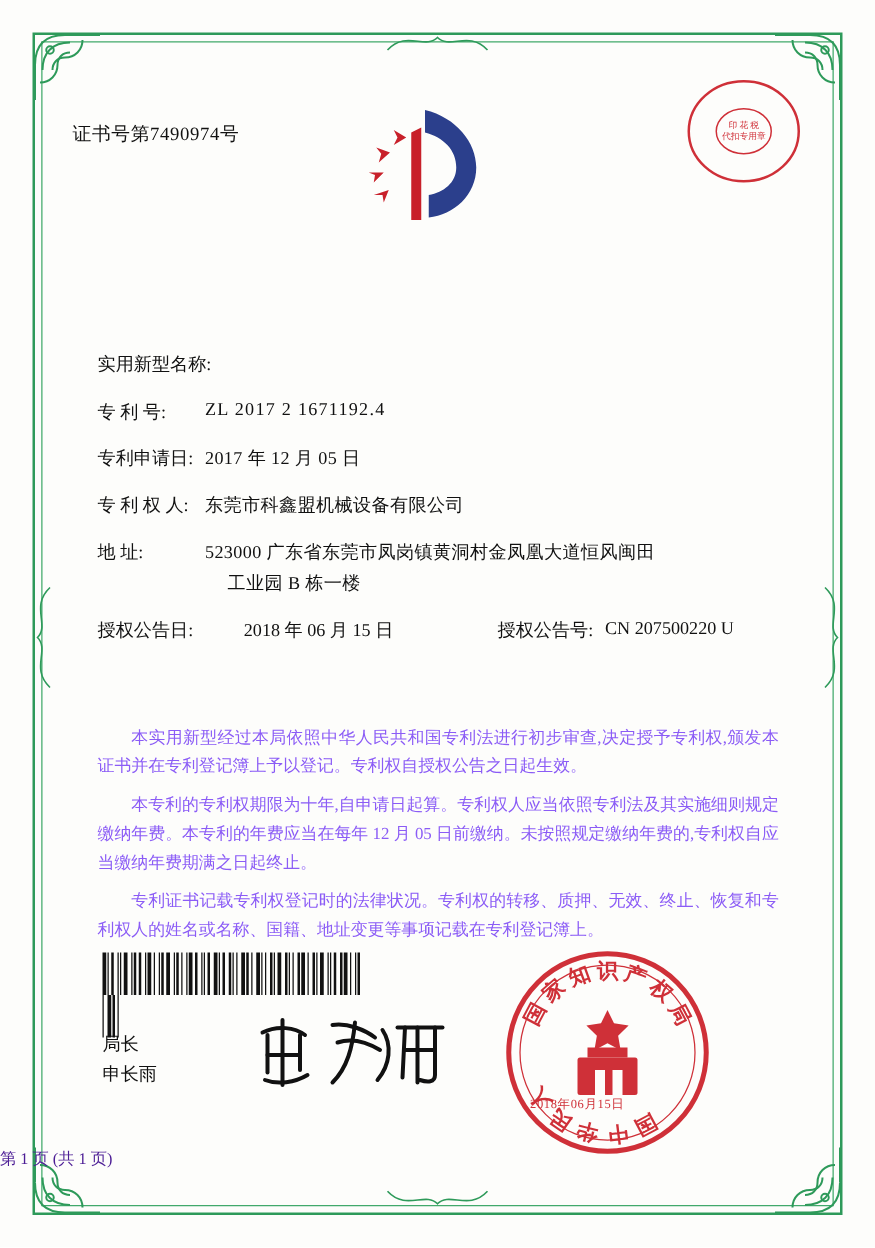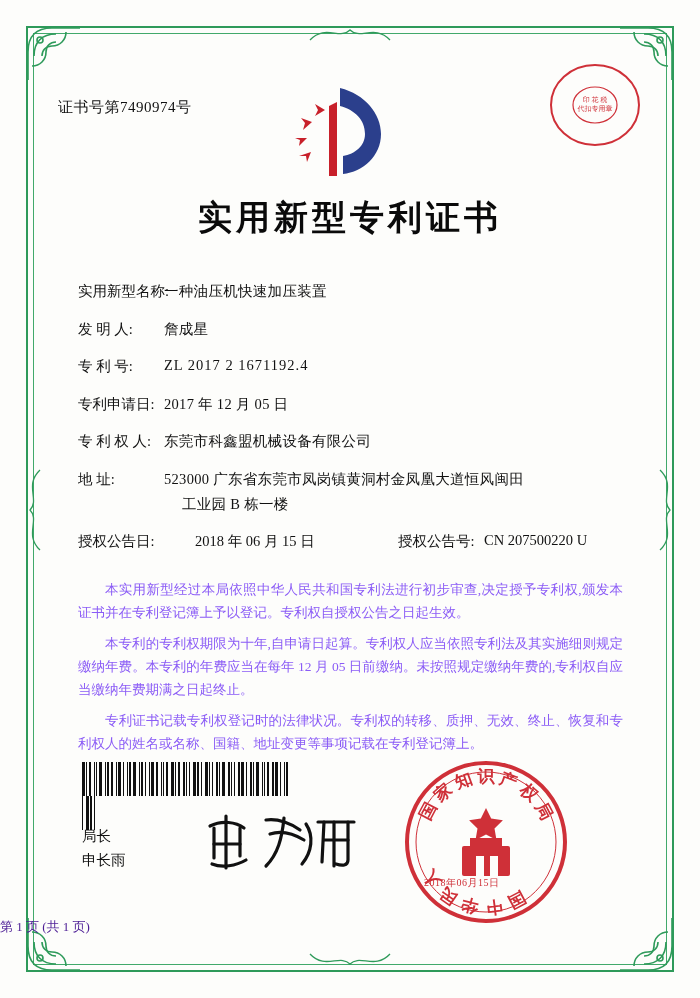--- a/index.html
+++ b/index.html
@@ -330,30 +330,24 @@
     <svg width="94" height="94" viewBox="0 0 94 94">
       <ellipse cx="47" cy="47" rx="44" ry="40" fill="none" stroke="#cf3038" stroke-width="2"></ellipse>
       <ellipse cx="47" cy="47" rx="22" ry="18" fill="none" stroke="#cf3038" stroke-width="1.2"></ellipse>
     </svg>
     <div class="seal-txt">
       <span>印 花 税</span>
       <span>代扣专用章</span>
     </div>
   </div>
 
-  <div class="title">实用新型专利证书</div>
 
   <div class="fields">
     <div class="field-row">
       <div class="field-label">实用新型名称:</div>
-      <div class="field-value">一种油压机快速加压装置</div>
-    </div>
-    <div class="field-row">
-      <div class="field-label">发 明 人:</div>
-      <div class="field-value">詹成星</div>
     </div>
     <div class="field-row">
       <div class="field-label">专 利 号:</div>
       <div class="field-value mono">ZL 2017 2 1671192.4</div>
     </div>
     <div class="field-row">
       <div class="field-label">专利申请日:</div>
       <div class="field-value">2017 年 12 月 05 日</div>
     </div>
     <div class="field-row">

